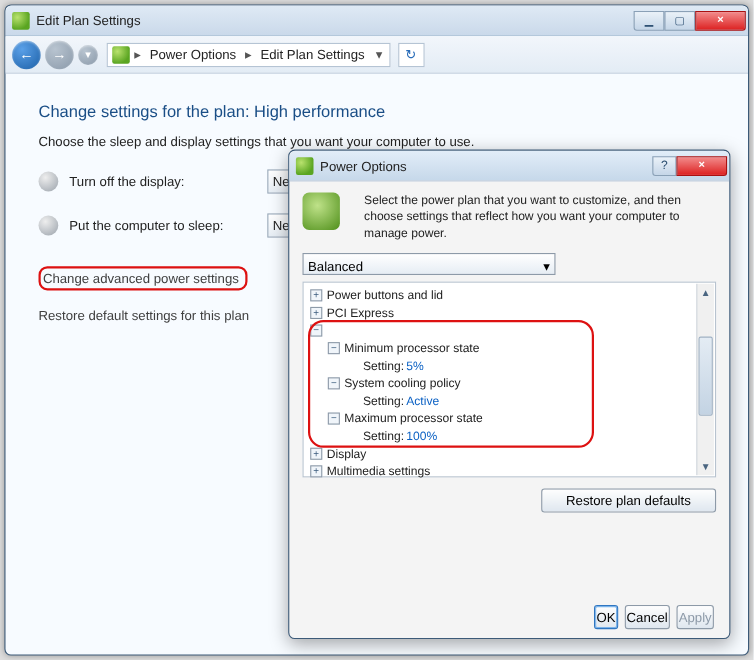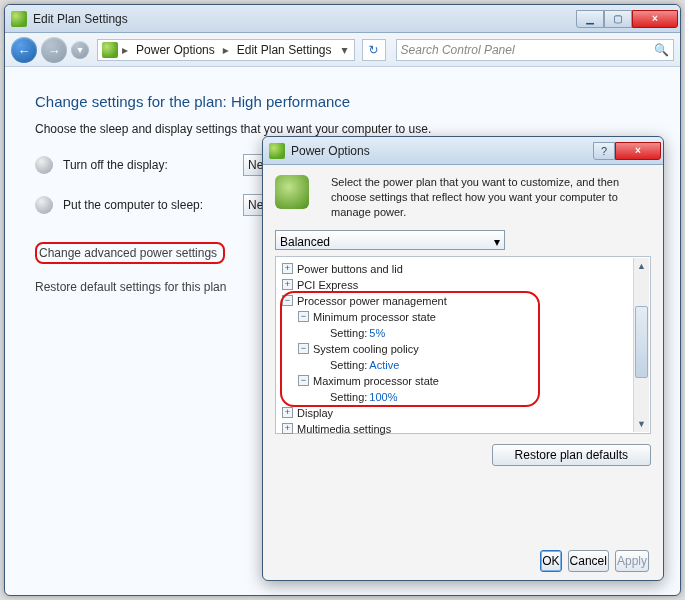--- a/index.html
+++ b/index.html
@@ -137,24 +137,20 @@
     <div class="circbtn dis small">▾</div>
     <div class="bc">
       <div class="crumbicon"></div>
       <span class="ar">▸</span>
       <span class="seg">Power Options</span>
       <span class="ar">▸</span>
       <span class="seg">Edit Plan Settings</span>
       <span class="ar" style="margin-left:auto;padding:0 4px;">▾</span>
     </div>
     <div class="refresh">↻</div>
-    <div class="search">
-      <span>Search Control Panel</span>
-      <span class="mag">🔍</span>
-    </div>
   </div>
 
   <div class="content">
     <div class="h1">Change settings for the plan: High performance</div>
     <div>Choose the sleep and display settings that you want your computer to use.</div>
 
     <div class="row">
       <div class="roundicon"></div>
       <div class="rlabel">Turn off the display:</div>
       <div class="dropdown">Nev</div>
@@ -194,21 +190,20 @@
       <div class="node pad0">
         <div class="pm">+</div>
         <span class="lbl">Power buttons and lid</span>
       </div>
       <div class="node pad0">
         <div class="pm">+</div>
         <span class="lbl">PCI Express</span>
       </div>
       <div class="node pad0">
         <div class="pm">−</div>
-        <span class="lbl">Processor power management</span>
       </div>
       <div class="node pad1">
         <div class="pm">−</div>
         <span class="lbl">Minimum processor state</span>
       </div>
       <div class="node pad3">
         <span class="lbl">Setting:</span>
         <span class="val">5%</span>
       </div>
       <div class="node pad1">

